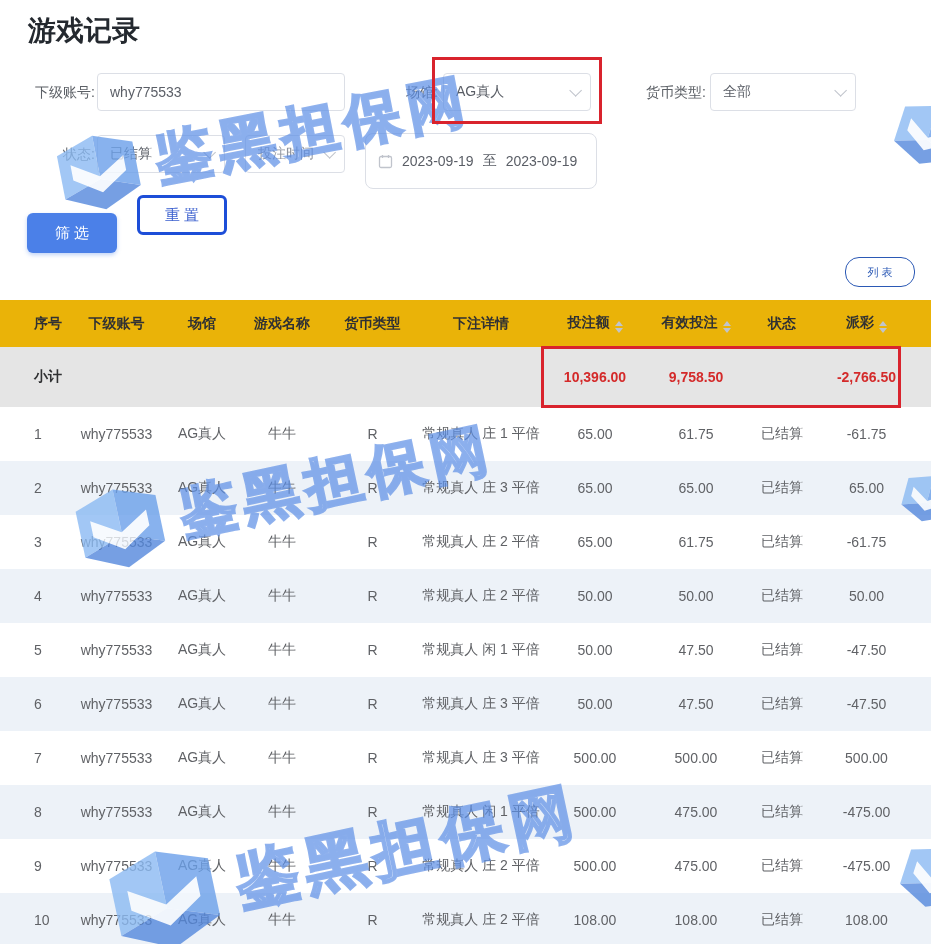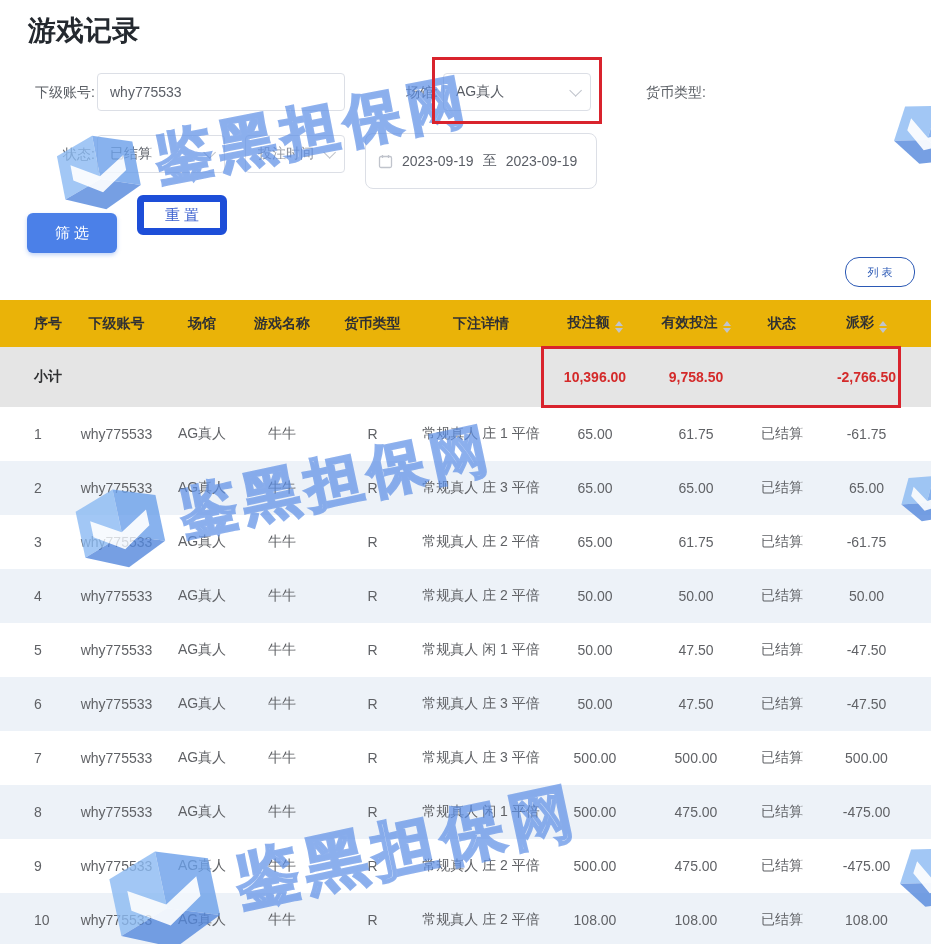--- a/index.html
+++ b/index.html
@@ -19,21 +19,21 @@
   .ctl .val { flex:1; white-space:nowrap; overflow:hidden; }
   .chev { width:9px; height:9px; border-right:1.5px solid #c0c4cc; border-bottom:1.5px solid #c0c4cc; transform:rotate(45deg) translateY(-3px); flex:none; }
   input.ctl { color:#5a5e66; outline:none; }
   .gray-val { color:#8f949e; }
   .datebox { border-radius:8px; height:56px; gap:9px; }
   .cal-icon { flex:none; display:inline-block; }
 
   
   .btn { position:absolute; display:flex; align-items:center; justify-content:center; font-size:15px; cursor:pointer; border-radius:6px; }
   .btn-primary { left:27px; top:195px; width:90px; height:40px; background:#4b80e8; color:#fff; box-shadow:0 2px 4px rgba(75,128,232,.35);margin-top:18px; }
-  .btn-plain   { left:137px; top:195px; width:90px; height:40px; background:#fff; border:7px solid #1d4ed8; color:#3c61cf; }
+  .btn-plain   { left:137px; top:195px; width:90px; height:40px; background:#fff; border:3px solid #1d4ed8; color:#3c61cf; }
   .btn-list    { left:845px; top:257px; width:70px; height:30px; background:#fff; border:1px solid #2b59b5; color:#2b59b5; border-radius:14px; font-size:11px; }
 
   
   .tbl { position:absolute; left:0; top:300px; width:931px; font-size:14px; }
   .trow {
     display:grid; grid-template-columns:40px 93px 78px 82px 99px 118px 110px 92px 80px 89px;
     padding-left:30px; padding-right:20px; align-items:center; width:931px;
   }
   .trow > div { text-align:center; color:#606266; }
   .trow > .c0 { text-align:left; padding-left:4px; }
@@ -98,20 +98,24 @@
   <div class="lbl" style="left:0;top:73px;width:95px">下级账号:</div>
   <input class="ctl" style="left: 97px; top: 73px; width: 248px;" value="why775533">
 
   <div class="lbl" style="left:360px;top:73px;width:78px">场馆:</div>
   <div class="ctl" style="left:443px;top:73px;width:148px">
     <span class="val">AG真人</span>
     <span class="chev"></span>
   </div>
 
   <div class="lbl" style="left:594px;top:73px;width:112px">货币类型:</div>
+  <div class="ctl" style="left:710px;top:73px;width:146px">
+    <span class="val">全部</span>
+    <span class="chev"></span>
+  </div>
 
   <div class="lbl" style="left:25px;top:135px;width:70px">状态:</div>
   <div class="ctl" style="left:97px;top:135px;width:128px">
     <span class="val">已结算</span>
     <span class="chev"></span>
   </div>
 
   <div class="ctl" style="left:245px;top:135px;width:100px">
     <span class="val gray-val">投注时间</span>
     <span class="chev"></span>

